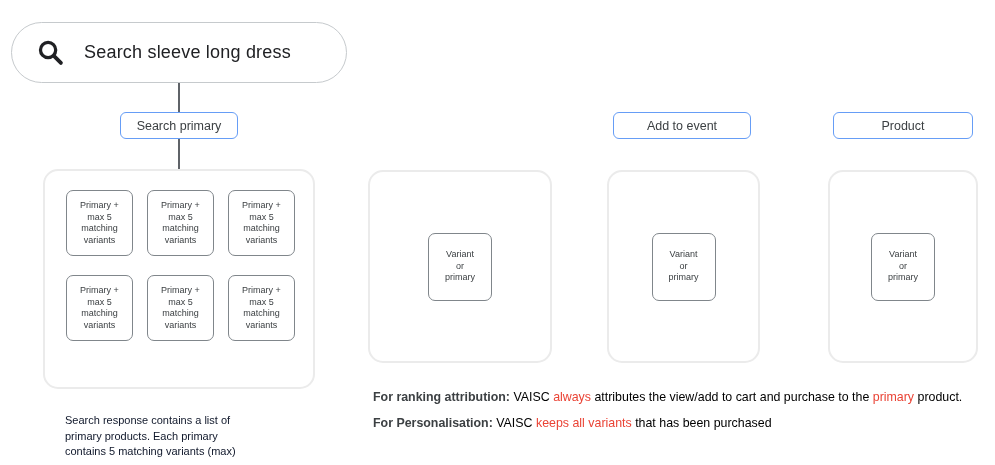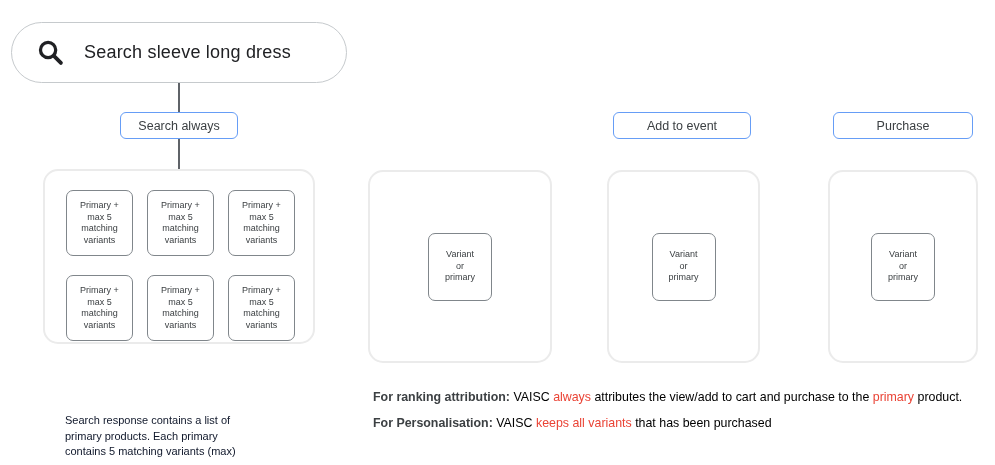--- a/index.html
+++ b/index.html
@@ -34,21 +34,21 @@
   .event-label.search   { left:120px; width:118px; }
   .event-label.view     { left:392px; width:140px; }
   .event-label.cart     { left:613px; width:138px; }
   .event-label.purchase { left:833px; width:140px; }
 
   
   .event-container {
     position:absolute; top:170px; height:193px;
     border:2px solid #ebebeb; border-radius:15px; background:#fff;
   }
-  .event-container.search   { left:43px;  top:169px; width:272px; height:175px; }
+  .event-container.search   { left:43px;  top:169px; width:272px; height:220px; }
   .event-container.view     { left:368px; width:184px; }
   .event-container.cart     { left:607px; width:153px; }
   .event-container.purchase { left:828px; width:150px; }
 
   .search-grid {
     display:grid; grid-template-columns:repeat(3,67px); grid-auto-rows:66px;
     column-gap:14px; row-gap:19px; padding:19px 0 0 21px;
   }
   .mini-box {
     border:1px solid #80868b; border-radius:7px; background:#fff;
@@ -80,23 +80,23 @@
     <svg width="29" height="29" viewBox="0 0 24 24" aria-hidden="true">
       <circle cx="10" cy="10" r="6.3" fill="none" stroke="#202124" stroke-width="2.7"></circle>
       <line x1="14.8" y1="14.8" x2="20.6" y2="20.6" stroke="#202124" stroke-width="3.2" stroke-linecap="round"></line>
     </svg>
     <span class="query">Search sleeve long dress</span>
   </div>
 
   <div class="vline l1"></div>
   <div class="vline l2"></div>
 
-  <div class="event-label search">Search always</div>
+  <div class="event-label search">Search primary</div>
   <div class="event-label cart">Add to event</div>
-  <div class="event-label purchase">Purchase</div>
+  <div class="event-label purchase">Product</div>
 
   <div class="event-container search">
     <div class="search-grid">
       <div class="mini-box">Primary +
 max 5
 matching
 variants</div>
       <div class="mini-box">Primary +
 max 5
 matching

